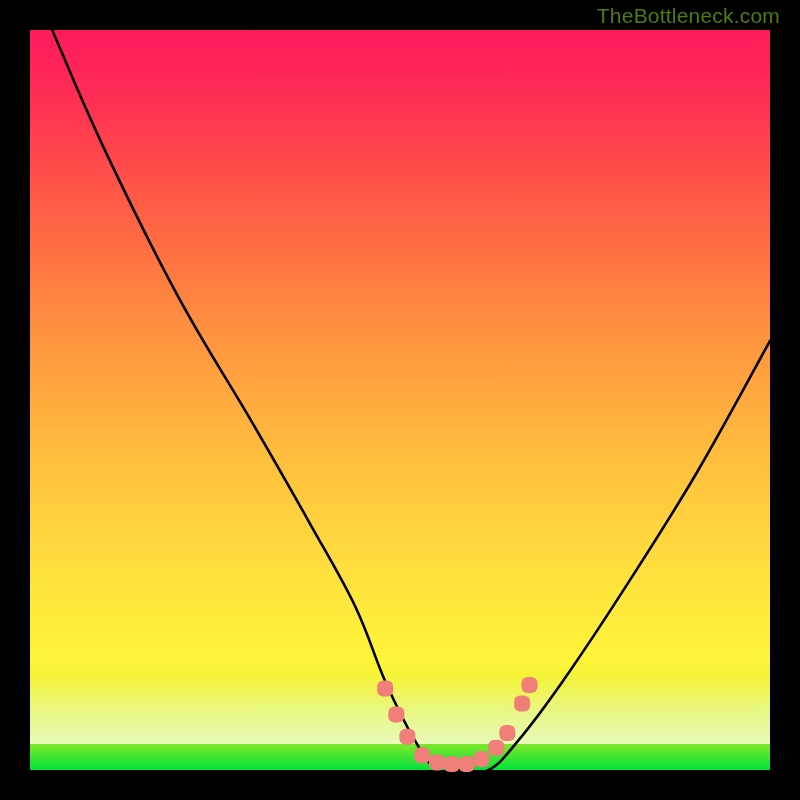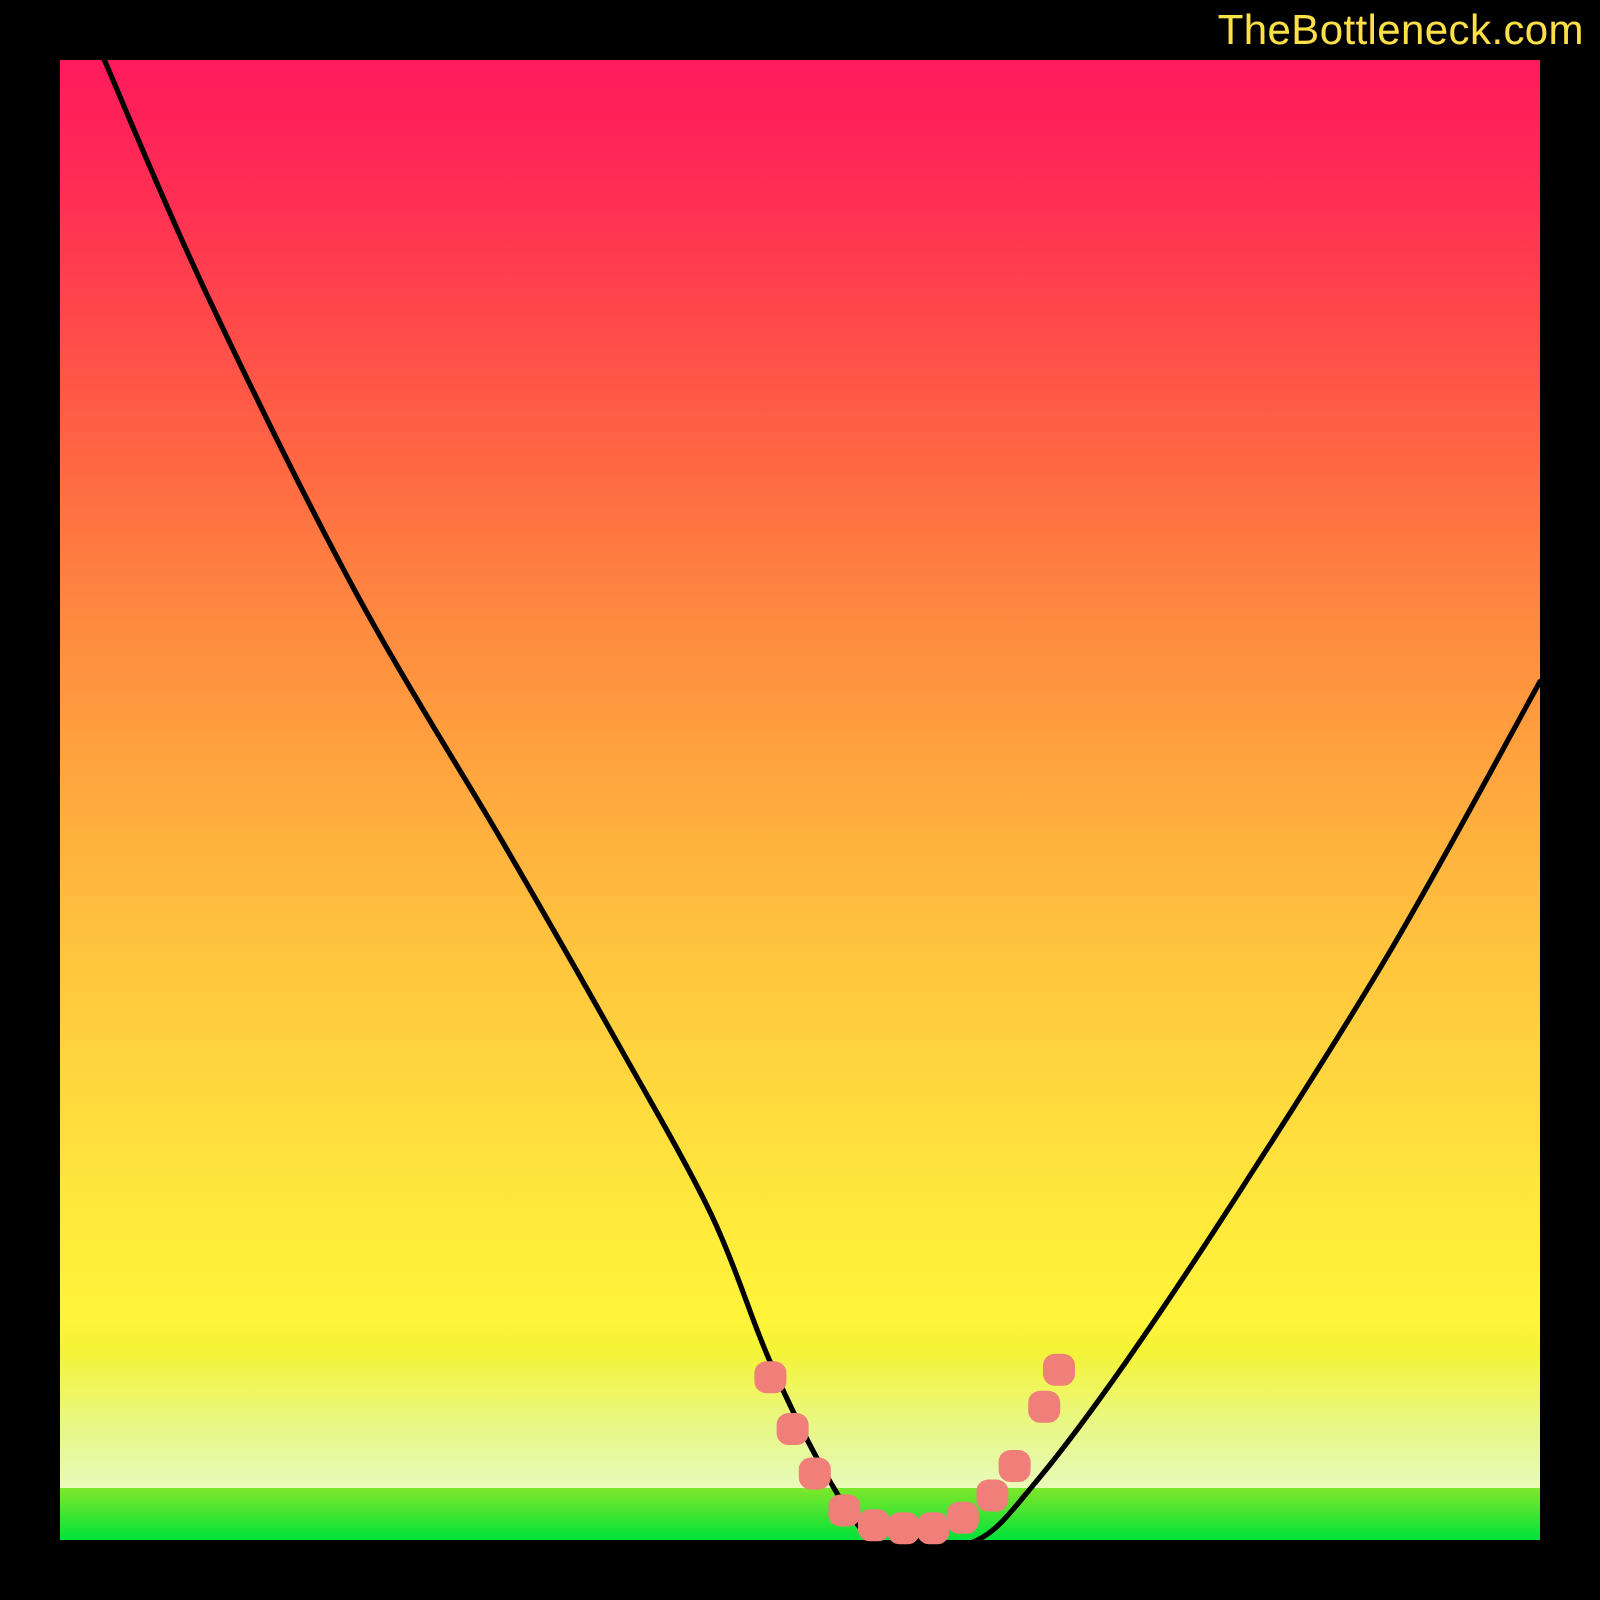--- a/index.html
+++ b/index.html
@@ -63,22 +63,22 @@
     position: absolute;
     left: 0;
     top: 0;
     width: 740px;
     height: 740px;
     overflow: visible;
   }
   .watermark {
     position: absolute;
     top: 4px;
-    right: 8px;
-    color: #fde047;
+    right: 20px;
+    color: #4d7c0f;
     font-size: 21px;
     font-weight: 500;
     letter-spacing: 0.2px;
     user-select: none;
   }
 </style>
 </head>
 <body>
 
 <div class="frame">

